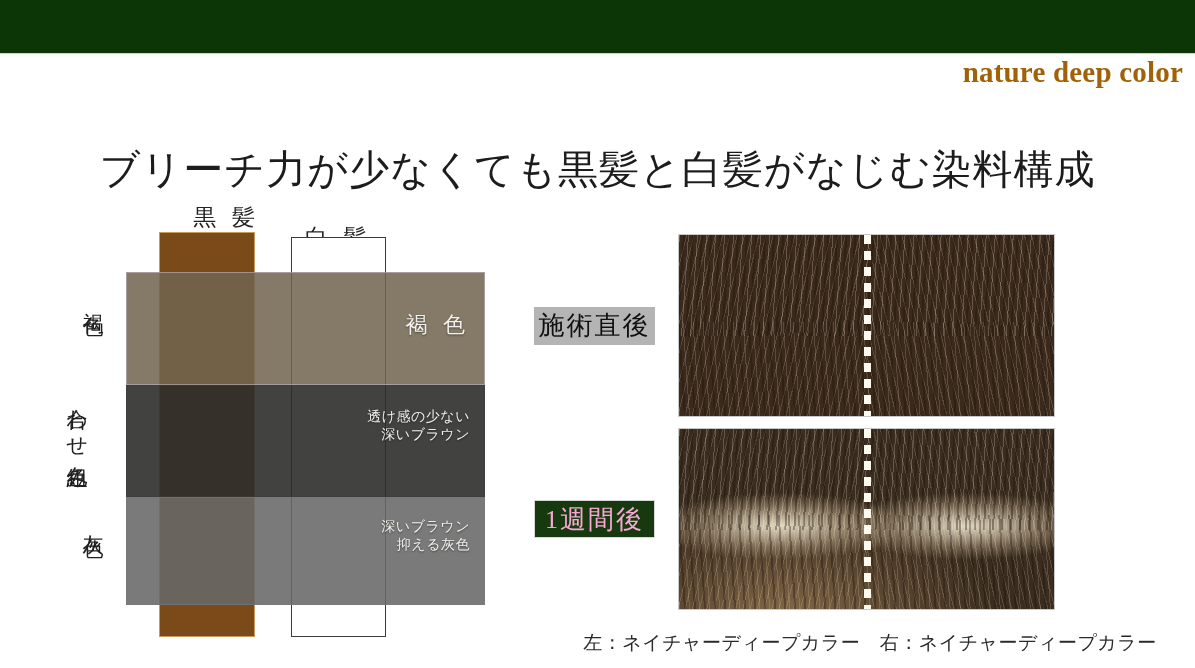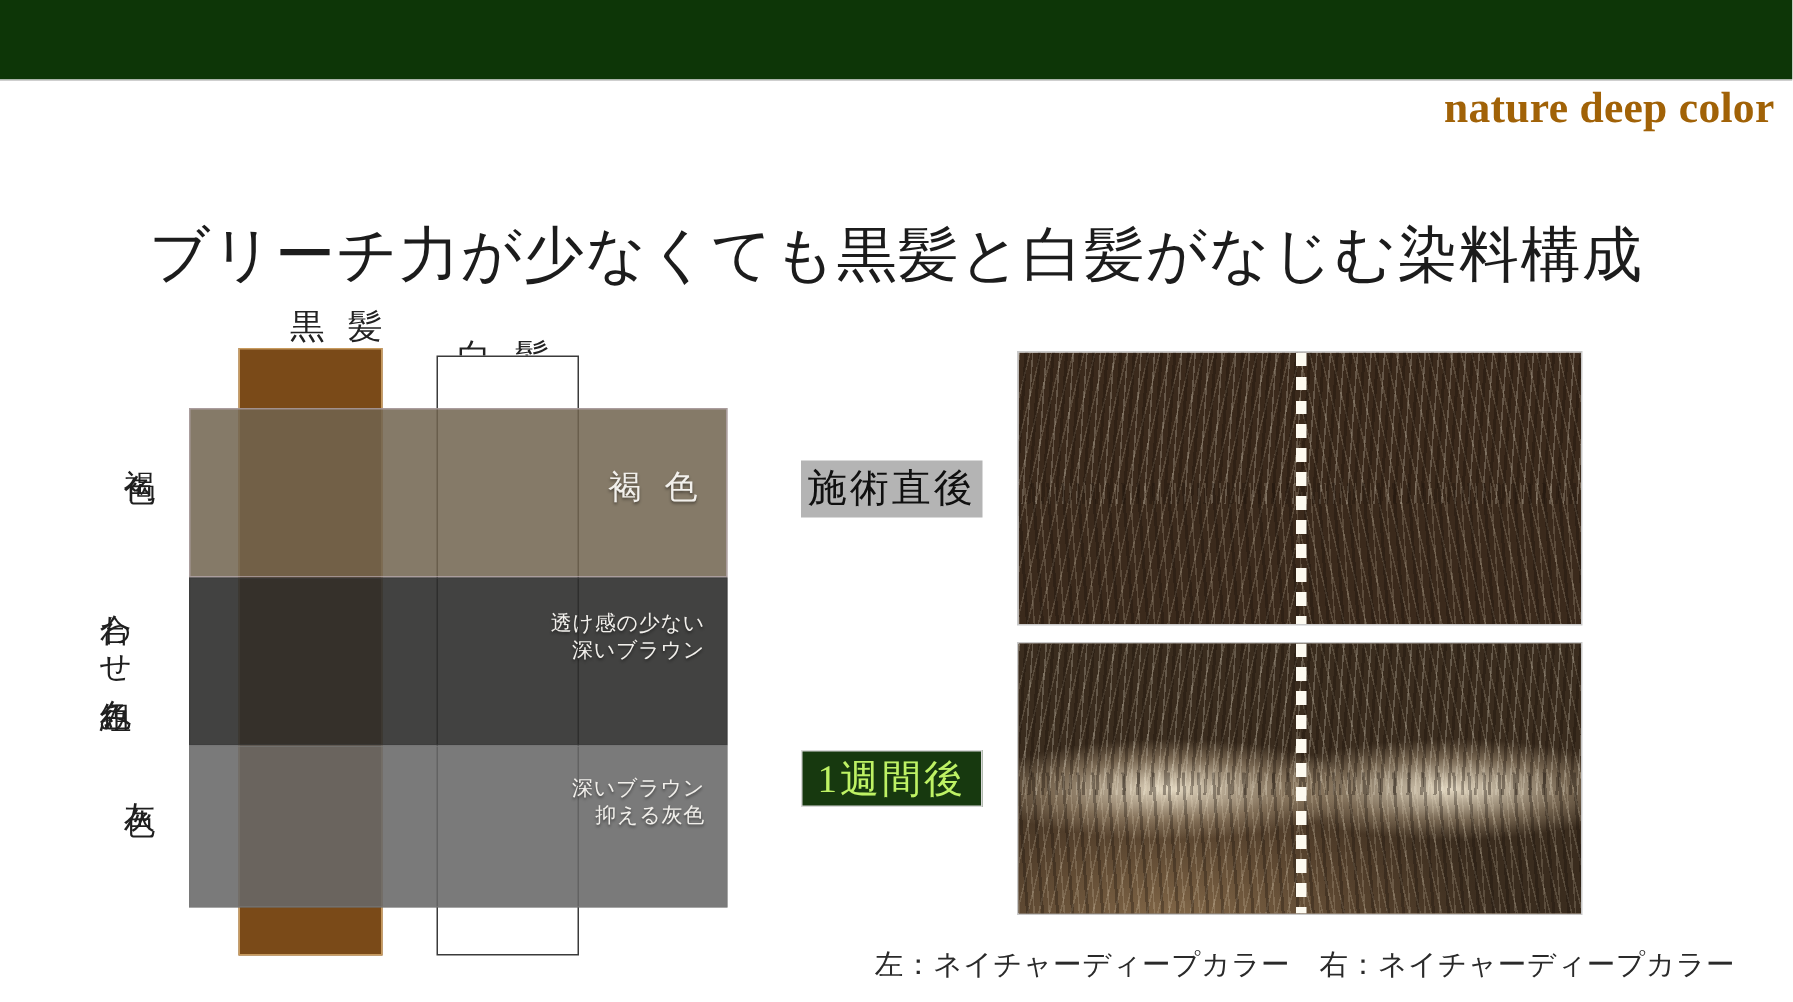--- a/index.html
+++ b/index.html
@@ -237,21 +237,21 @@
     width: 121px; height: 38px;
     line-height: 38px;
     background: #b4b4b4;
     color: #101010;
   }
   .badge.green {
     left: 534px; top: 500px;
     width: 121px; height: 38px;
     line-height: 38px;
     background: #17390f;
-    color: #bef264;
+    color: #f9a8d4;
     border: 1px solid #d8d8d8;
   }
 
   
   .caption {
     position: absolute;
     left: 555px;
     top: 630px;
     width: 630px;
     text-align: center;

